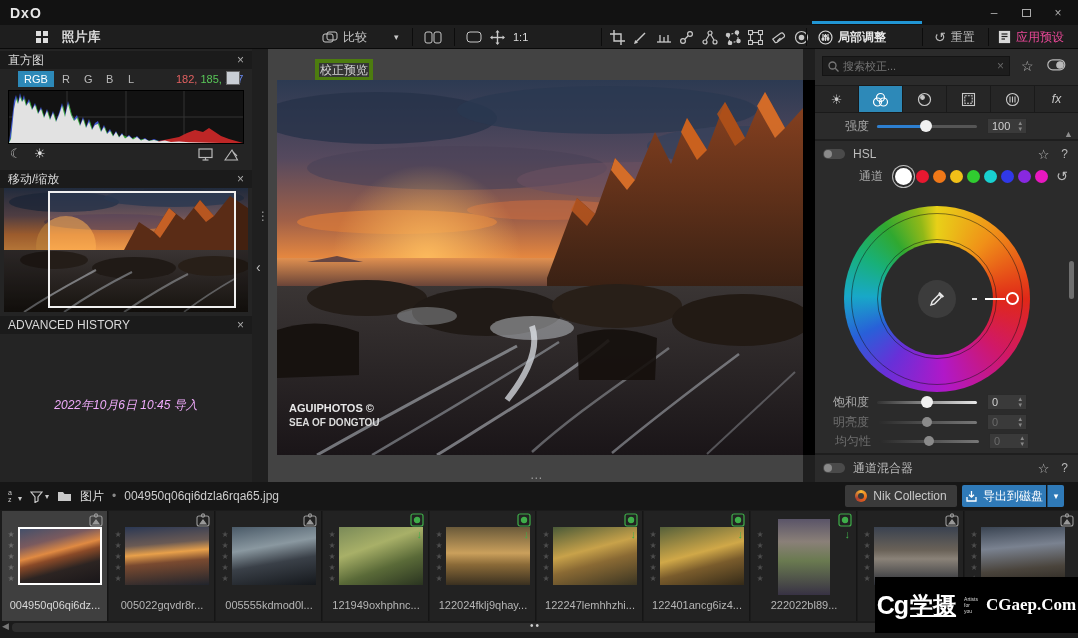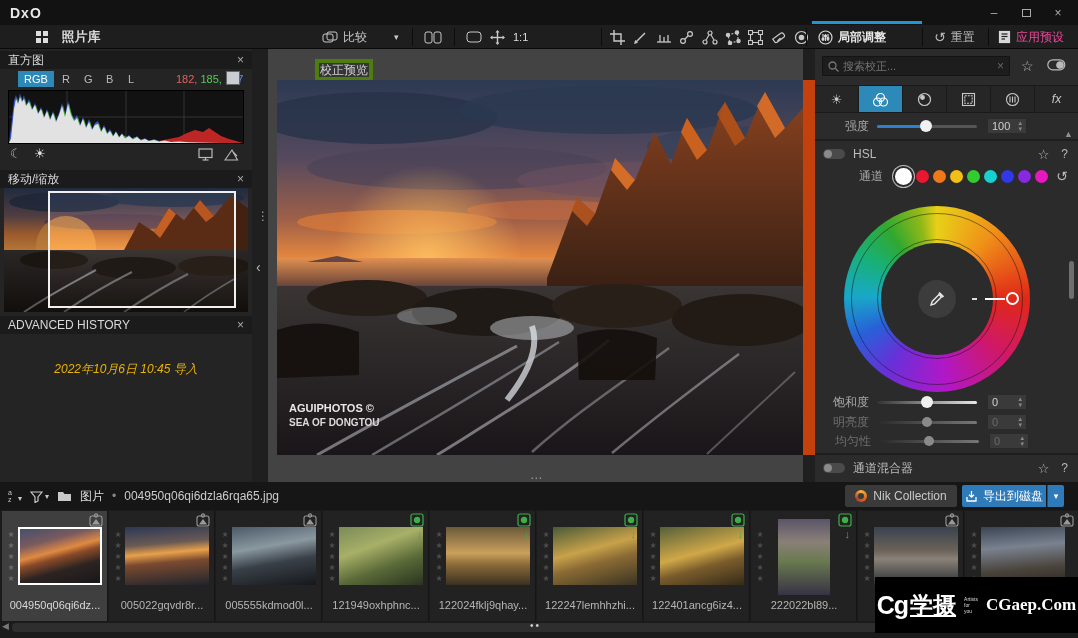--- a/index.html
+++ b/index.html
@@ -29,34 +29,34 @@
   
   .left-panel { left:0; top:49px; width:252px; height:433px; background:#242424; }
   .phead { position:absolute; left:0; width:252px; height:18px; background:#1b1b1b; display:flex; align-items:center; padding:0 8px; color:#d8d8d8; font-size:12px; }
   .phead .x { margin-left:auto; color:#aaa; font-size:12px; }
   .htab { position:absolute; top:0; height:16px; padding:0 6px; display:flex; align-items:center; color:#bbb; font-size:11px; }
   .htab.active { background:#2d89b8; color:#fff; }
   .hval { font-size:11px; }
   .hswatch { position:absolute; left:226px; top:1px; width:14px; height:14px; background:#c9ced4; border:1px solid #666; }
   .hgraph { position:absolute; left:8px; top:41px; width:236px; height:54px; background:#121212; border:1px solid #000; }
   .hicons { position:absolute; left:0; top:97px; width:252px; height:18px; color:#b9b9b9; }
-  .hist-row-date { color:#eab308; font-style:italic; }
+  .hist-row-date { color:#f0abfc; font-style:italic;margin-top:36px; }
 
   .mz-wrap { position:absolute; left:4px; top:139px; width:244px; height:124px; overflow:hidden; background:#000; }
   .mz-view { position:absolute; left:44px; top:3px; width:188px; height:117px; border:2px solid #f0f0f0; box-shadow:0 0 0 2000px rgba(0,0,0,0.25); }
 
   .hist-row { position:absolute; left:4px; top:286px; width:244px; height:18px; background:#7f7f7f; color:#f2f2f2; display:flex; align-items:center; padding:0 8px; font-size:12px; }
   .hist-row .rv { margin-left:auto; }
 
   
   .splitter-l { left:252px; top:49px; width:16px; height:433px; background:#1f1f1f; }
   .splitter-r { left:803px; top:49px; width:12px; height:433px; background:#1f1f1f; }
   .canvas { left:268px; top:49px; width:535px; height:433px; background:#434343; }
   .badge { position:absolute; left:15px; top:10px; width:58px; height:22px; border:4px solid #4d7c0f; background:rgba(42,42,42,.55); color:#d2d2d2; display:flex; align-items:center; justify-content:center; font-size:12px;margin-left:32px; }
-  .mainimg { position:absolute; left:9px; top:31px; width:564px; height:375px; background:#c2410c; }
+  .mainimg { position:absolute; left:9px; top:31px; width:564px; height:375px; background:#000000; }
 
   
   .right-panel { left:815px; top:49px; width:263px; height:433px; background:#2b2b2b; }
   .searchbox { position:absolute; left:7px; top:7px; width:188px; height:20px; background:#1d1d1d; border:1px solid #141414; display:flex; align-items:center; padding:0 5px; gap:4px; }
   .searchbox input { flex:1; background:transparent; border:none; outline:none; color:#999; font-size:11px; font-family:inherit; width:120px; }
   .tooltabs { position:absolute; left:0; top:36px; width:263px; height:28px; display:flex; background:#262626; border-top:1px solid #1a1a1a; border-bottom:1px solid #1a1a1a; }
   .ttab { flex:1; display:flex; align-items:center; justify-content:center; border-right:1px solid #1a1a1a; color:#c9c9c9; }
   .ttab.active { background:#2d89b8; color:#fff; }
   .srow { position:absolute; height:18px; display:flex; align-items:center; }
   .slabel { width:62px; text-align:right; color:#a9a9a9; font-size:12px; padding-right:8px; }

